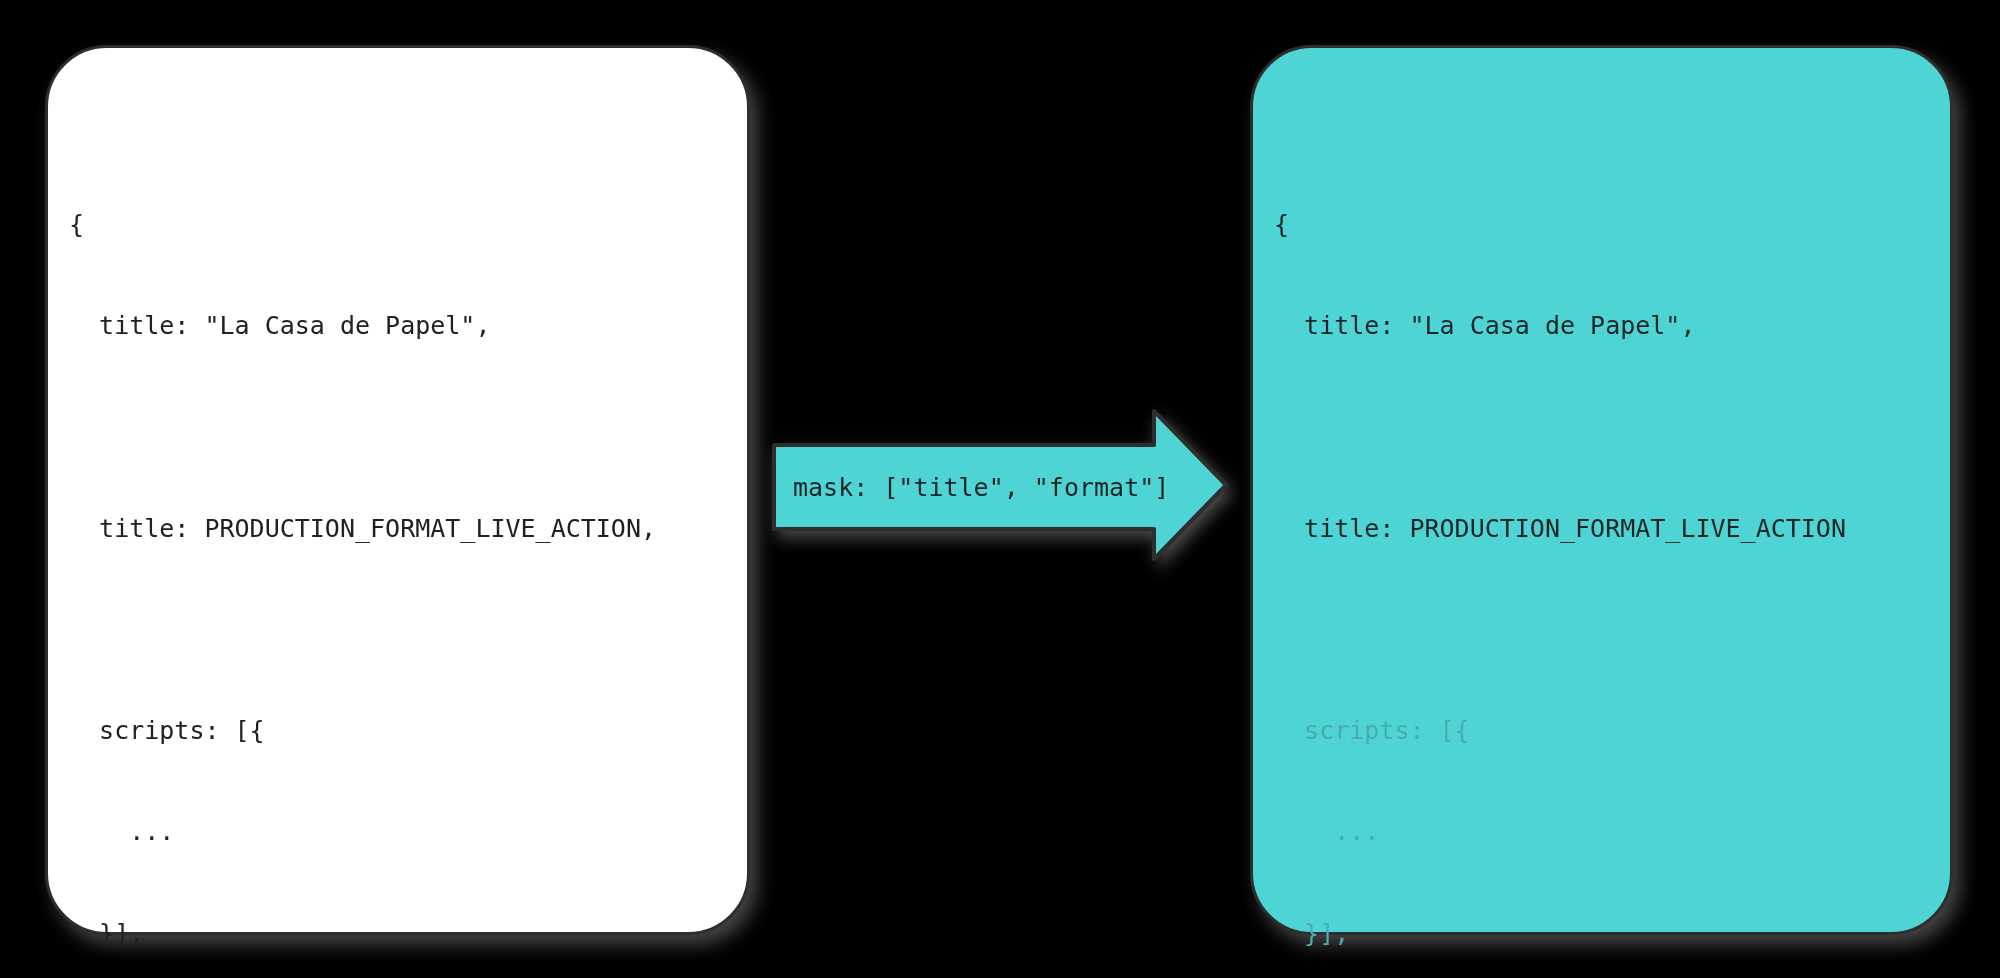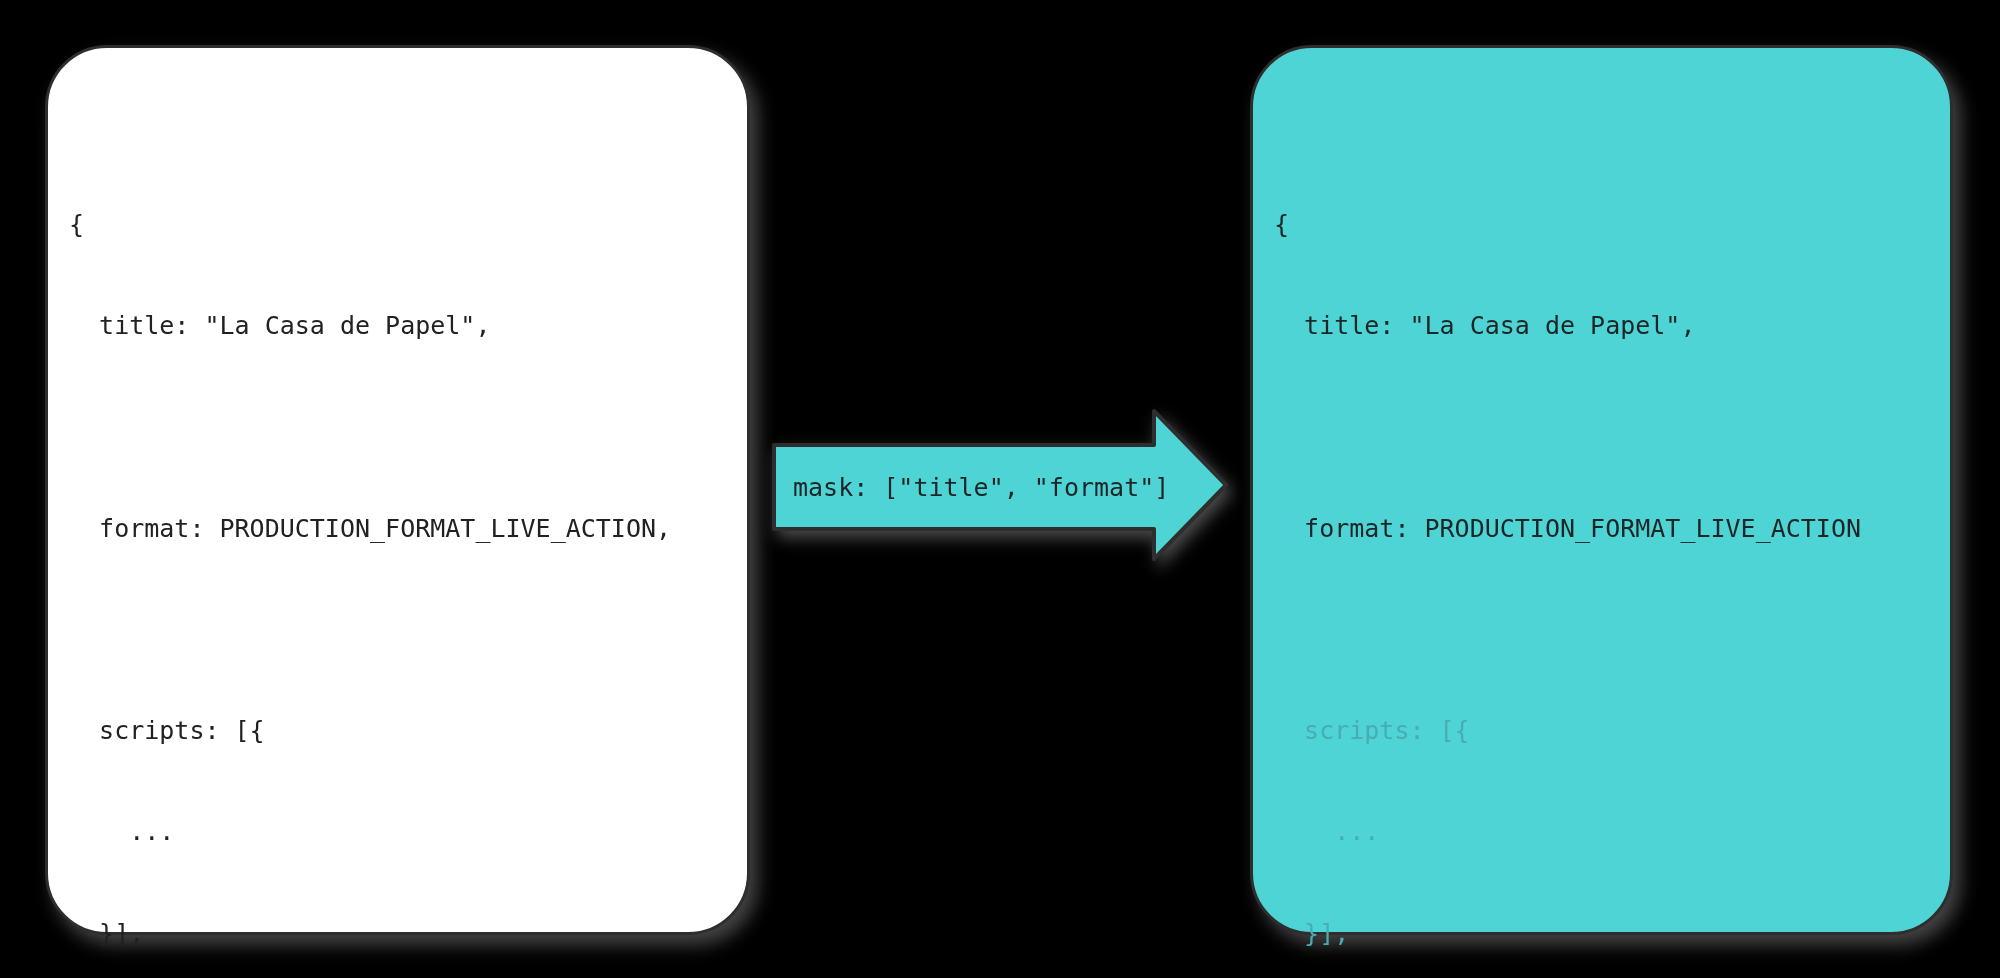--- a/index.html
+++ b/index.html
@@ -81,21 +81,21 @@
 
   <div class="card left">
     
   
       <div class="code-line">{</div>
     
       <div class="code-line">  title: "La Casa de Papel",</div>
     
       <div class="code-line">&nbsp;</div>
     
-      <div class="code-line">  format: PRODUCTION_FORMAT_LIVE_ACTION,</div>
+      <div class="code-line">  title: PRODUCTION_FORMAT_LIVE_ACTION,</div>
     
       <div class="code-line">&nbsp;</div>
     
       <div class="code-line">  scripts: [{</div>
     
       <div class="code-line">    ...</div>
     
       <div class="code-line">  }],</div>
     
       
@@ -152,21 +152,21 @@
 
   <div class="card right">
     
   
       <div class="code-line">{</div>
     
       <div class="code-line">  title: "La Casa de Papel",</div>
     
       <div class="code-line masked">&nbsp;</div>
     
-      <div class="code-line">  format: PRODUCTION_FORMAT_LIVE_ACTION</div>
+      <div class="code-line">  title: PRODUCTION_FORMAT_LIVE_ACTION</div>
     
       <div class="code-line masked">&nbsp;</div>
     
       <div class="code-line masked">  scripts: [{</div>
     
       <div class="code-line masked">    ...</div>
     
       <div class="code-line masked">  }],</div>
     
       

